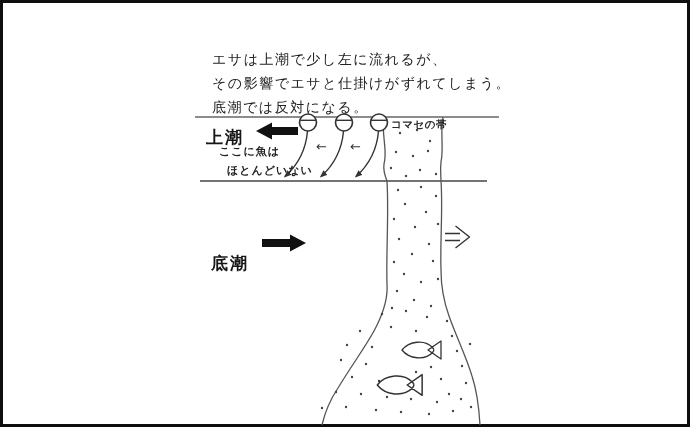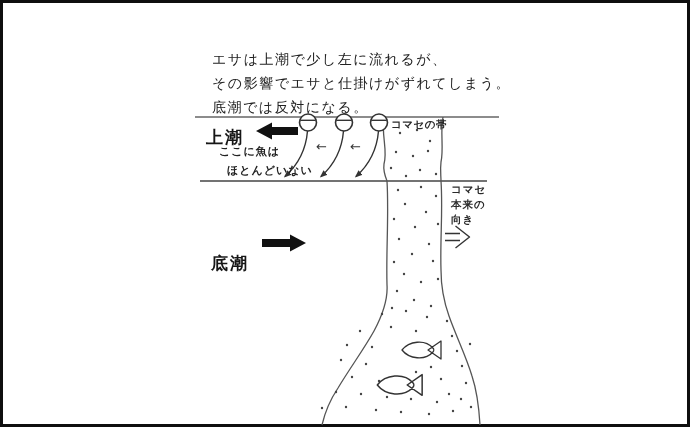--- a/index.html
+++ b/index.html
@@ -137,24 +137,19 @@
     <div>その影響でエサと仕掛けがずれてしまう。</div>
     <div>底潮では反対になる。</div>
   </div>
 
   <div class="label-big" style="left:206px;top:114px;">上潮</div>
   <div class="label-small" style="left:219px;top:144px;">ここに魚は</div>
   <div class="label-small" style="left:213px;top:163px;margin-left:14px;">ほとんどいない</div>
 
   <div class="label-tiny" style="left:391px;top:118px;font-family:Liberation Mono, monospace;">コマセの帯</div>
 
-  <div class="dir-block">
-    <div>コマセ</div>
-    <div>本来の</div>
-    <div>向き</div>
-  </div>
 
   <div class="label-big" style="left:211px;top:240px;">底潮</div>
 
   <div class="drift-arrow" style="left:316px;top:139px;">←</div>
   <div class="drift-arrow" style="left:350px;top:139px;">←</div>
 
 </div>
 
 </body></html>

